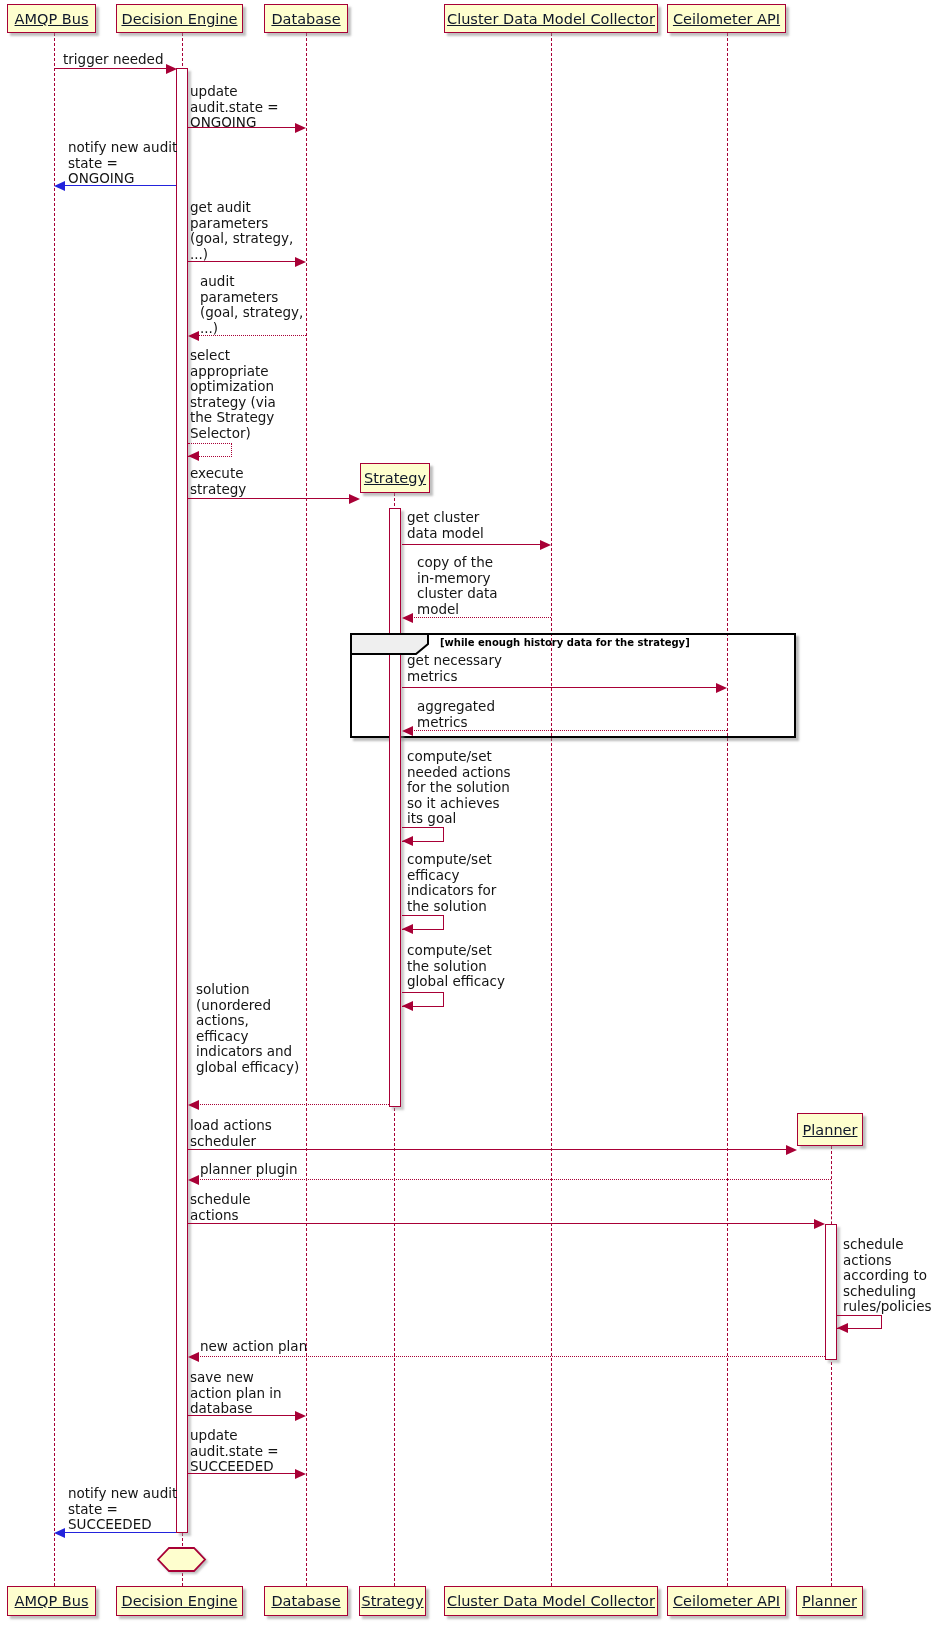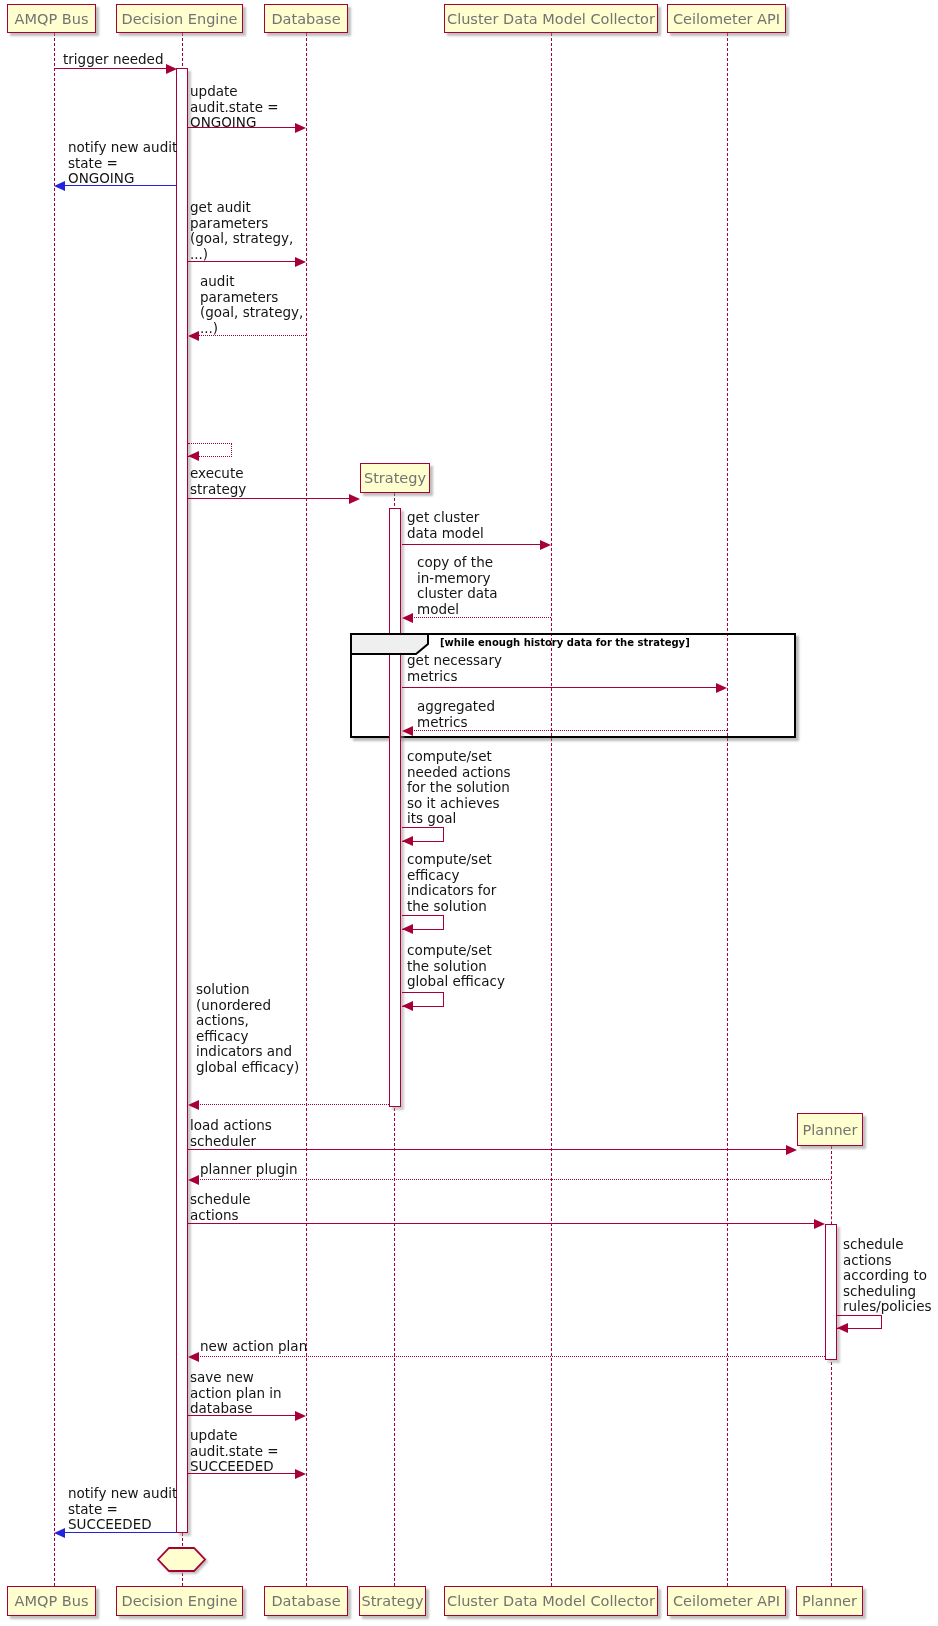--- a/index.html
+++ b/index.html
@@ -1,21 +1,21 @@
 <!DOCTYPE html>
 <html><head>
 <meta charset="utf-8">
 <style>
   html,body{margin:0;padding:0;background:#fff;}
   #stage{position:relative;width:938px;height:1626px;background:#ffffff;
          font-family:"DejaVu Sans","Liberation Sans",sans-serif;color:#111;overflow:hidden;}
   .life{position:absolute;width:0;border-left:1.2px dashed #A80036;z-index:1;}
   .pbox{position:absolute;background:#FEFECE;border:1.8px solid #A80036;box-sizing:border-box;
-        display:flex;align-items:center;justify-content:center;font-size:14.5px;color:#737373;
-        box-shadow:3px 3px 2px rgba(140,140,140,.55);z-index:6;white-space:nowrap;}
+        display:flex;align-items:center;justify-content:center;font-size:14.5px;color:#0f172a;
+        box-shadow:3px 3px 2px rgba(140,140,140,.55);z-index:6;white-space:nowrap;text-decoration:underline;}
   .bar{position:absolute;background:#ffffff;border:1.4px solid #A80036;box-sizing:border-box;
        box-shadow:2.5px 2.5px 2px rgba(150,150,150,.5);z-index:4;}
   .msg{position:absolute;font-size:13.5px;line-height:15.5px;white-space:pre-line;z-index:7;color:#141414;}
   .al{position:absolute;height:0;border-top:1.6px solid #A80036;z-index:5;}
   .ad{position:absolute;height:0;border-top:1.6px dotted #A80036;z-index:5;}
   .hr{position:absolute;width:0;height:0;border-style:solid;border-width:5px 0 5px 11px;
       border-color:transparent transparent transparent #A80036;z-index:5;}
   .hl{position:absolute;width:0;height:0;border-style:solid;border-width:5px 11px 5px 0;
       border-color:transparent #A80036 transparent transparent;z-index:5;}
   .hlb{position:absolute;width:0;height:0;border-style:solid;border-width:5px 11px 5px 0;
@@ -100,20 +100,26 @@
   <div class="al" style="left:188px;top:261px;width:108px"></div>
   <div class="hr" style="left:295px;top:257px"></div>
 
   <div class="msg" style="left:200px;top:274px">audit
 parameters
 (goal, strategy,
 ...)</div>
   <div class="ad" style="left:198px;top:335px;width:108px"></div>
   <div class="hl" style="left:188px;top:331px"></div>
 
+  <div class="msg" style="left:190px;top:348px">select
+appropriate
+optimization
+strategy (via
+the Strategy
+Selector)</div>
   <div class="selfd" style="left:188px;top:443px;width:44px;height:14px"></div>
   <div class="hl" style="left:188px;top:451px"></div>
 
   <div class="msg" style="left:190px;top:466px">execute
 strategy</div>
   <div class="al" style="left:188px;top:498px;width:162px"></div>
   <div class="hr" style="left:349px;top:494px"></div>
 
   <div class="msg" style="left:407px;top:510px">get cluster
 data model</div>

